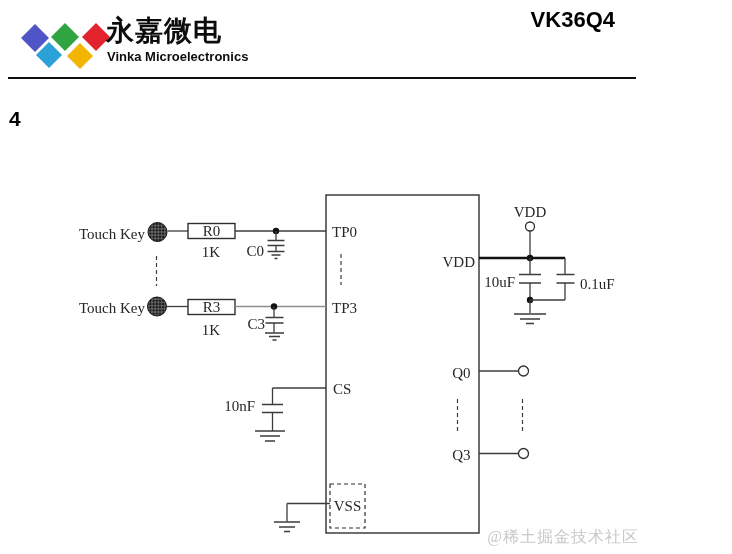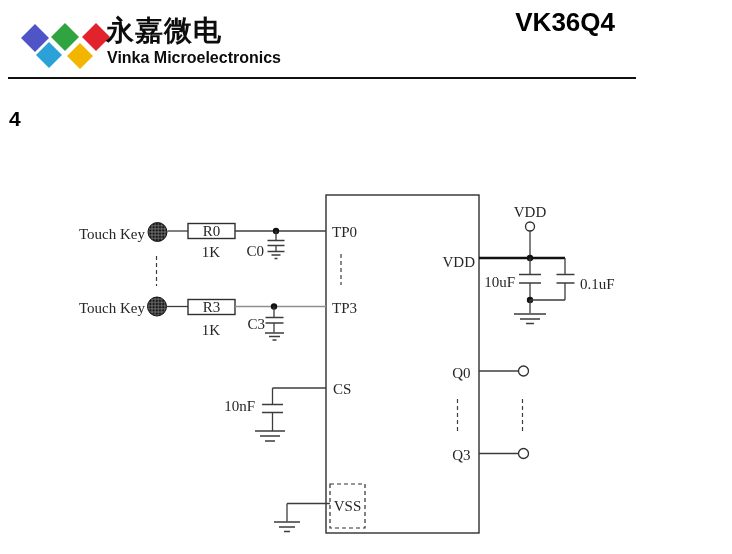--- a/index.html
+++ b/index.html
@@ -3,23 +3,23 @@
 <meta charset="utf-8">
 <style>
   html,body{margin:0;padding:0;background:#fff;}
   .page{position:relative;width:644px;height:554px;background:#ffffff;overflow:hidden;
         font-family:"Liberation Serif","DejaVu Serif",serif;color:#111;}
   
   .logo{position:absolute;left:8px;top:10px;width:104px;height:62px;}
   .brand-cn{position:absolute;left:106px;top:12px;font-family:"Liberation Sans","DejaVu Sans",sans-serif;
             font-weight:bold;font-size:28px;letter-spacing:1px;color:#0c0c0c;white-space:nowrap;}
   .brand-en{position:absolute;left:107px;top:49px;font-family:"Liberation Sans","DejaVu Sans",sans-serif;
-            font-weight:bold;font-size:16px;color:#0c0c0c;white-space:nowrap;}
+            font-weight:bold;font-size:13px;color:#0c0c0c;white-space:nowrap;}
   .part-number{position:absolute;right:29px;top:7px;font-family:"Liberation Sans","DejaVu Sans",sans-serif;
-            font-weight:bold;font-size:26px;color:#000;white-space:nowrap;}
+            font-weight:bold;font-size:22px;color:#000;white-space:nowrap;}
   .subtitle{position:absolute;right:9px;top:44px;font-size:20px;letter-spacing:1.5px;color:#0c0c0c;white-space:nowrap;}
   .header-rule{position:absolute;left:8px;right:8px;top:77px;height:2px;background:#101010;}
   .section-heading{position:absolute;left:9px;top:107px;font-family:"Liberation Sans","DejaVu Sans",sans-serif;
             font-weight:bold;font-size:21px;color:#000;display:flex;gap:24px;white-space:nowrap;}
   
   .circuit{position:absolute;left:0;top:0;width:732px;height:554px;}
   .circuit text{fill:#262626;font-family:"Liberation Serif","DejaVu Serif",serif;font-size:15px;}
   .wire{stroke:#3c3c3c;stroke-width:1.3;fill:none;}
   .wire-gray{stroke:#8f8f8f;stroke-width:1.3;fill:none;}
   .wire-thick{stroke:#111;stroke-width:2.6;fill:none;}
@@ -146,14 +146,15 @@
       <path class="wire" d="M479 371 H518.5"></path>
       <circle class="term" cx="523.5" cy="371" r="5"></circle>
       <text x="470.5" y="459.5" text-anchor="end">Q3</text>
       <path class="wire" d="M479 453.5 H518.5"></path>
       <circle class="term" cx="523.5" cy="453.5" r="5"></circle>
       <path class="dash" d="M457.5 399 V432"></path>
       <path class="dash" d="M522.5 399 V432"></path>
     </g>
   </svg>
 
+  <div class="watermark">@稀土掘金技术社区</div>
 
 </div>
 
 </body></html>

